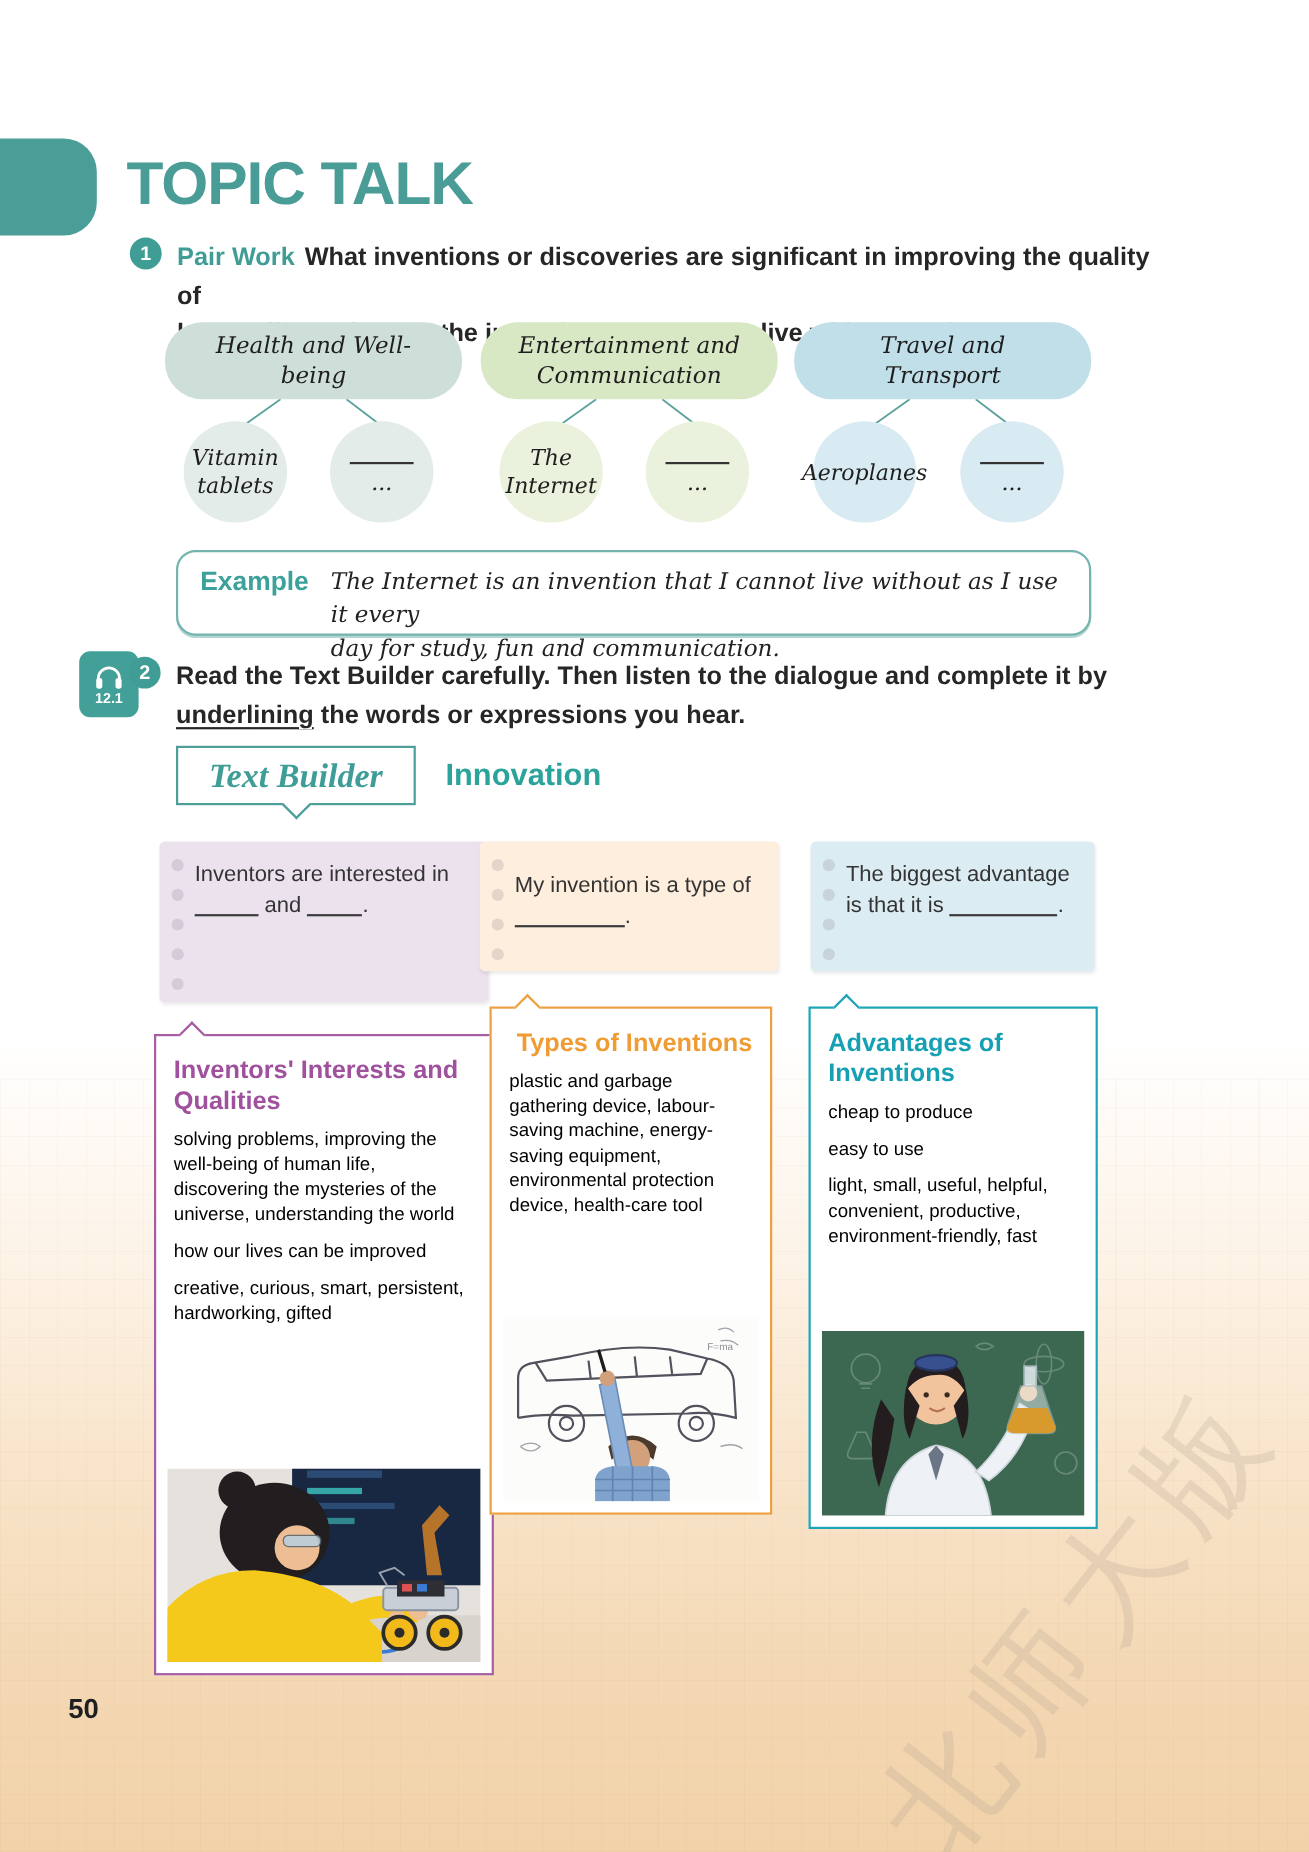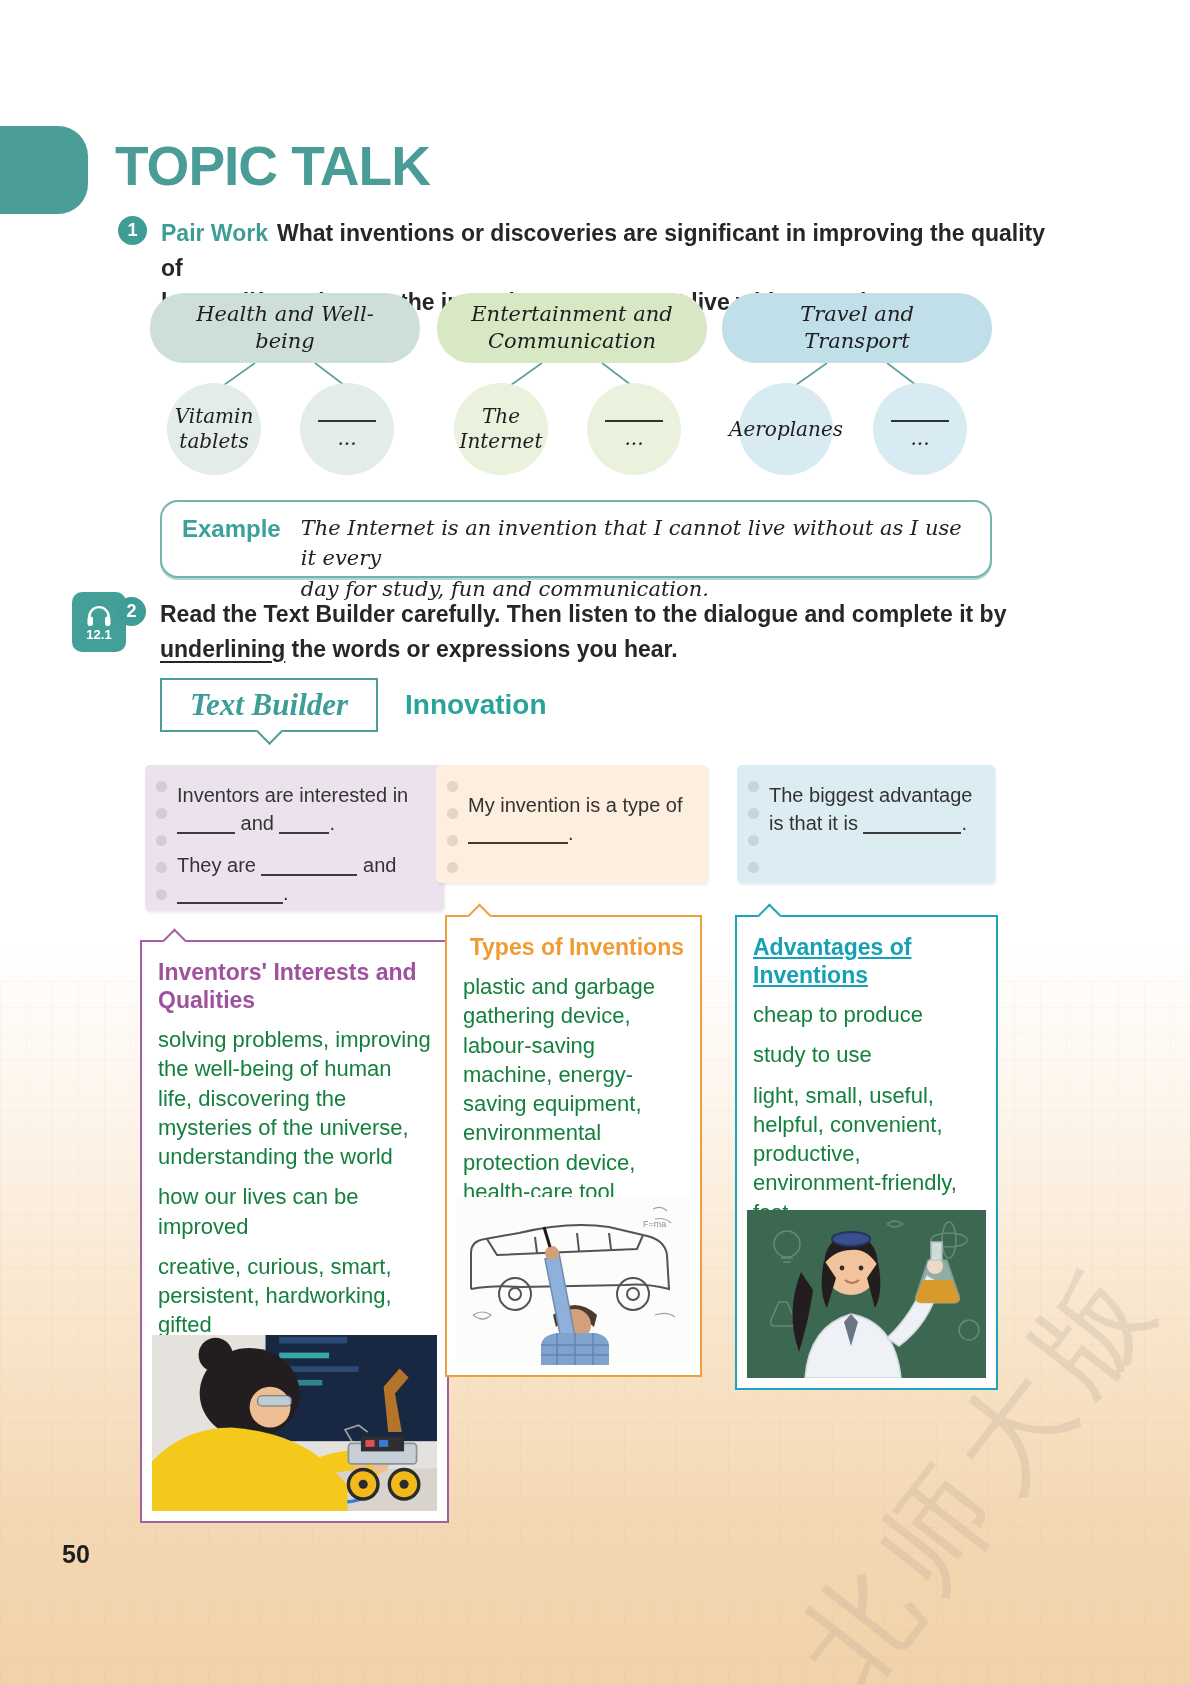--- a/index.html
+++ b/index.html
@@ -87,27 +87,27 @@
                0 54px 0 rgba(110,100,115,0.18), 0 81px 0 rgba(110,100,115,0.18); }
   .card-line + .card-line{ margin-top:13px; }
   .blank{ display:inline-block; border-bottom:2px solid #3b3b3b; height:1em;
     vertical-align:-4px; }
   
   .tbox{ position:absolute; background:#fff; border:2px solid; padding:16px 16px 0 16px; }
   .tbox .notch{ position:absolute; top:-10px; left:24px; width:17px; height:17px;
     background:#fff; transform:rotate(45deg); border-left:2px solid; border-top:2px solid;
     border-color:inherit; }
   .tbox h3{ font-size:23px; font-weight:700; line-height:1.22; }
-  .tbox p{ font-size:22px; line-height:1.33; color:#15803d; margin-top:11px; }
+  .tbox p{ font-size:17px; line-height:1.33; color:#000000; margin-top:11px; }
   .box1{ left:140px; top:940px; width:309px; height:583px; border-color:#a55da3; }
   .box1 h3{ color:#a0519e; }
   .box2{ left:445px; top:915px; width:257px; height:462px; border-color:#eda03f; }
   .box2 h3{ color:#f09c35;text-align:right; }
   .box3{ left:735px; top:915px; width:263px; height:475px; border-color:#1ca4b8; }
-  .box3 h3{ color:#16a0b4;text-decoration:underline; }
+  .box3 h3{ color:#16a0b4; }
   .photo{ position:absolute; left:10px; right:10px; bottom:10px; overflow:hidden; }
   .box1 .photo{ height:176px; } .box2 .photo{ height:168px; } .box3 .photo{ height:168px; }
   .photo svg{ display:block; width:100%; height:100%; }
   
   .page-number{ position:absolute; left:62px; top:1540px; font-size:25px; font-weight:700;
     color:#1f1f1f; }
   .watermark{ position:absolute; left:700px; top:1400px; width:560px; text-align:center;
     transform:rotate(-52deg); transform-origin:center;
     font-size:112px; letter-spacing:14px; color:rgba(180,163,146,0.25);
     font-family:"DejaVu Sans", sans-serif; pointer-events:none; }
@@ -193,21 +193,20 @@
 
   <div class="tb-box">
     <span class="tb-label">Text Builder</span>
     <span class="tb-notch"></span>
   </div>
   <div class="tb-topic">Innovation</div>
 
   <div class="card card1">
     <span class="holes"></span>
     <p class="card-line">Inventors are interested in <span class="blank" style="width: 58px;"></span> and <span class="blank" style="width: 50px;"></span>.</p>
-    <p class="card-line">They are <span class="blank" style="width: 96px;"></span> and <span class="blank" style="width: 106px;"></span>.</p>
   </div>
   <div class="card card2">
     <span class="holes"></span>
     <p class="card-line">My invention is a type of <span class="blank" style="width: 100px;"></span>.</p>
   </div>
   <div class="card card3">
     <span class="holes"></span>
     <p class="card-line">The biggest advantage is that it is <span class="blank" style="width: 98px;"></span>.</p>
   </div>
 
@@ -288,21 +287,21 @@
           <line x1="136" y1="136" x2="136" y2="168"></line>
         </g>
       </svg>
     </div>
   </div>
 
   <div class="tbox box3">
     <span class="notch"></span>
     <h3>Advantages of Inventions</h3>
     <p>cheap to produce</p>
-    <p>study to use</p>
+    <p>easy to use</p>
     <p>light, small, useful, helpful, convenient, productive, environment-friendly, fast</p>
     <div class="photo">
       <svg viewBox="0 0 239 168" preserveAspectRatio="xMidYMid slice">
         <rect width="239" height="168" fill="#3c6852"></rect>
         <g stroke="#ffffff" stroke-width="1.5" fill="none" opacity=".22">
           <circle cx="40" cy="34" r="13"></circle>
           <path d="M34,48 h12 M36,52 h8"></path>
           <ellipse cx="202" cy="30" rx="18" ry="7"></ellipse>
           <ellipse cx="202" cy="30" rx="7" ry="18"></ellipse>
           <path d="M24,110 l8,-18 h8 l8,18 q2,6 -4,6 h-16 q-6,0 -4,-6"></path>

